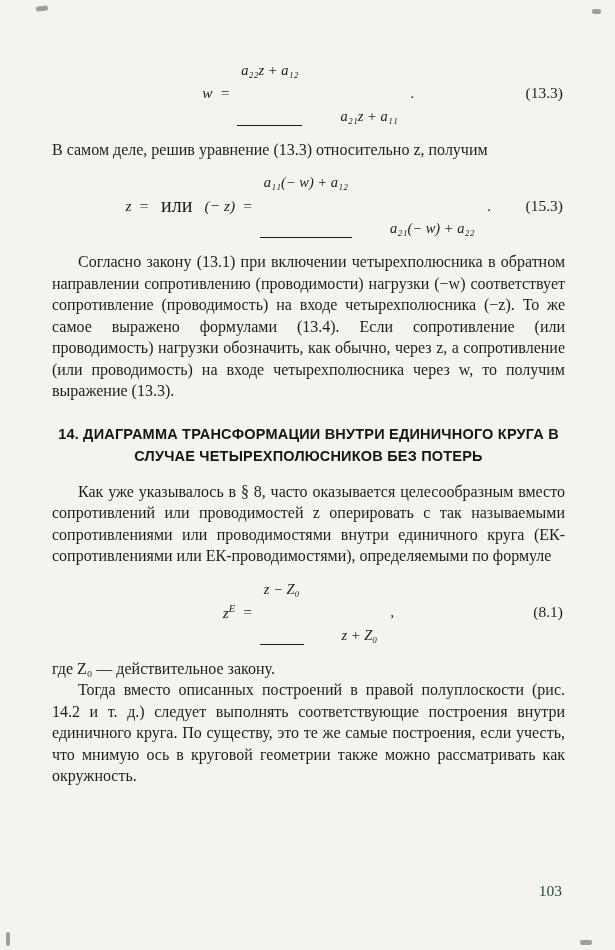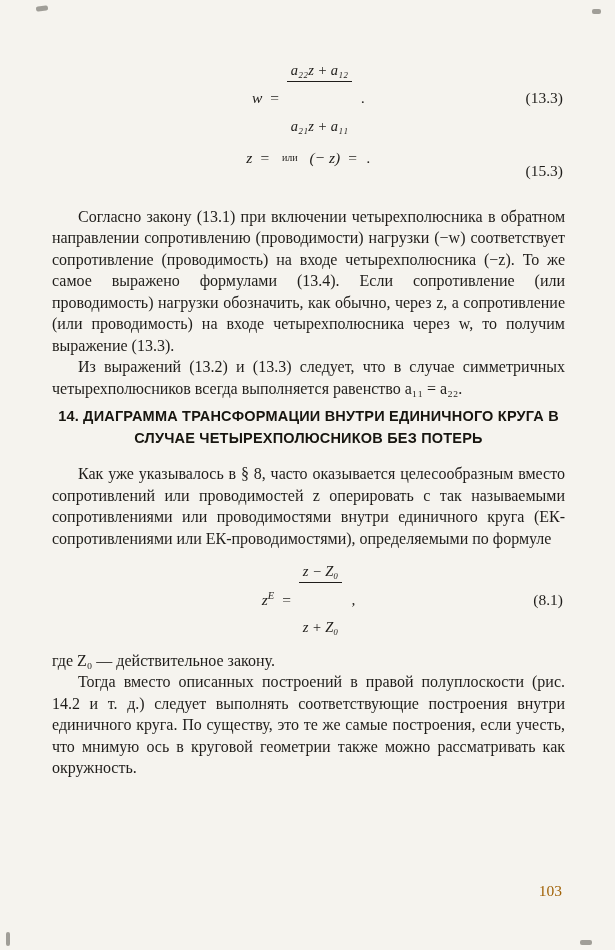--- a/index.html
+++ b/index.html
@@ -42,54 +42,54 @@
     font-style: italic;
     min-height: 44px;
   }
   .formula .math {
     display: inline-flex;
     align-items: center;
     gap: 7px;
   }
   .frac {
     display: inline-flex;
-    flex-direction: column;
+    flex-direction: row;
     text-align: center;
     font-size: 14.5px;
     line-height: 1.3;
     gap: 34px;
   }
   .frac .num { display: block; border-bottom: 1.2px solid #1f1d1a; padding: 0 4px 1px; }
-  .frac .den { display: block; padding: 1px 4px 0; }
-  .formula .word { font-style: normal; padding: 0 5px; font-size: 10px; }
+  .frac .den { display: block; padding: 1px 4px 0; margin-top: 45px; }
+  .formula .word { font-style: normal; padding: 0 5px; font-size: 20px; }
   .formula .tag {
     position: absolute; right: 2px; top: 50%;
     transform: translateY(-50%);
     font-style: normal; font-size: 15.5px;
   }
   .formula sup { font-size: 10.5px; font-style: italic; }
   .trail { margin-left: 2px; }
 
   
   .heading {
-    margin: 6px 4px 14px;
+    margin: 21px 4px 14px;
     font-family: "Liberation Sans", "DejaVu Sans", sans-serif;
     font-weight: bold;
     font-size: 14.5px;
     line-height: 22px;
     text-align: center;
     letter-spacing: 0.2px;
     color: #17150f;
   }
 
   .page-number {
     position: absolute;
     right: 53px; top: 882px;
     font-size: 15.5px;
-    color: #a16207;
+    color: #14532d;
   }
 
   
   .artifact { position: absolute; background: #3a372f; opacity: 0.45; border-radius: 2px; }
   .artifact.tl { left: 36px; top: 6px;  width: 12px; height: 5px; transform: rotate(-8deg); }
   .artifact.tr { left: 592px; top: 9px; width: 9px;  height: 5px; }
   .artifact.bl { left: 6px;  top: 932px; width: 4px; height: 14px; }
   .artifact.br { left: 580px; top: 940px; width: 12px; height: 5px; }
 </style>
 </head>
@@ -111,36 +111,40 @@
         <span class="op">=</span>
         <span class="frac">
           <span class="num">a₂₂z + a₁₂</span>
           <span class="den">a₂₁z + a₁₁</span>
         </span>
         <span class="trail">.</span>
       </span>
       <span class="tag">(13.3)</span>
     </div>
 
+    <p class="para no-indent">В самом деле, решив уравнение (13.3) относительно z, получим</p>
 
     <div class="formula">
       <span class="math">
         <span class="var">z</span>
         <span class="op">=</span>
         <span class="word">или</span>
         <span class="var">(− z)</span>
         <span class="op">=</span>
+        <span class="frac">
+          <span class="num">a₁₁(− w) + a₁₂</span>
+          <span class="den">a₂₁(− w) + a₂₂</span>
+        </span>
         <span class="trail">.</span>
       </span>
       <span class="tag">(15.3)</span>
     </div>
 
     <p class="para">Согласно закону (13.1) при включении четырехполюсника в обратном направлении сопротивлению (проводимости) нагрузки (−w) соответствует сопротивление (проводимость) на входе четырехполюсника (−z). То же самое выражено формулами (13.4). Если сопротивление (или проводимость) нагрузки обозначить, как обычно, через z, а сопротивление (или проводимость) на входе четырехполюсника через w, то получим выражение (13.3).</p>
 
-    <p class="para">Из выражений (13.2) и (13.3) следует, что в случае симметричных четырехполюсников всегда выполняется равенство a₁₁ = a₂₂.</p>
 
     <h2 class="heading">14. ДИАГРАММА ТРАНСФОРМАЦИИ ВНУТРИ ЕДИНИЧНОГО КРУГА В СЛУЧАЕ ЧЕТЫРЕХПОЛЮСНИКОВ БЕЗ ПОТЕРЬ</h2>
 
     <p class="para">Как уже указывалось в § 8, часто оказывается целесообразным вместо сопротивлений или проводимостей z оперировать с так называемыми сопротивлениями или проводимостями внутри единичного круга (ЕК-сопротивлениями или ЕК-проводимостями), определяемыми по формуле</p>
 
     <div class="formula">
       <span class="math">
         <span class="var"><span>z</span><sup>E</sup></span>
         <span class="op">=</span>
         <span class="frac">

